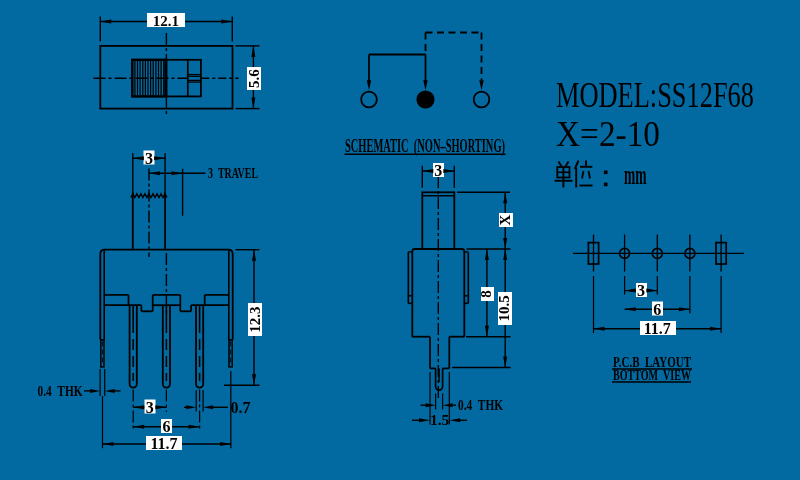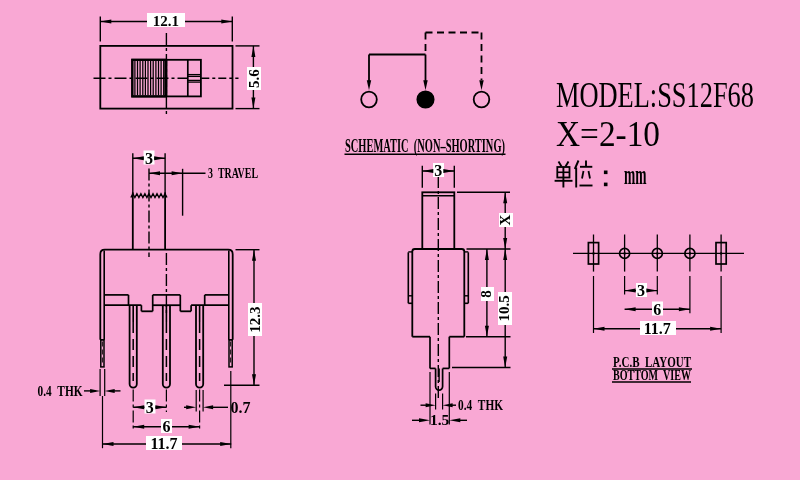--- a/index.html
+++ b/index.html
@@ -1,16 +1,16 @@
 <!DOCTYPE html>
 <html><head>
 <meta charset="utf-8">
 <style>
 html,body{margin:0;padding:0;background:#fff;}
-.page{width:800px;height:480px;position:relative;overflow:hidden;background:#f9a8d4;}
+.page{width:800px;height:480px;position:relative;overflow:hidden;background:#0369a1;}
 text{font-family:"Liberation Serif",serif;fill:#000;}
 </style>
 </head>
 <body>
 <div class="page">
 <svg width="800" height="480" viewBox="0 0 800 480">
 <g stroke="#000" fill="none" stroke-linecap="butt">
 
 <g>
           <rect x="100.3" y="45.9" width="132.2" height="62.7" stroke-width="1.8"></rect>

